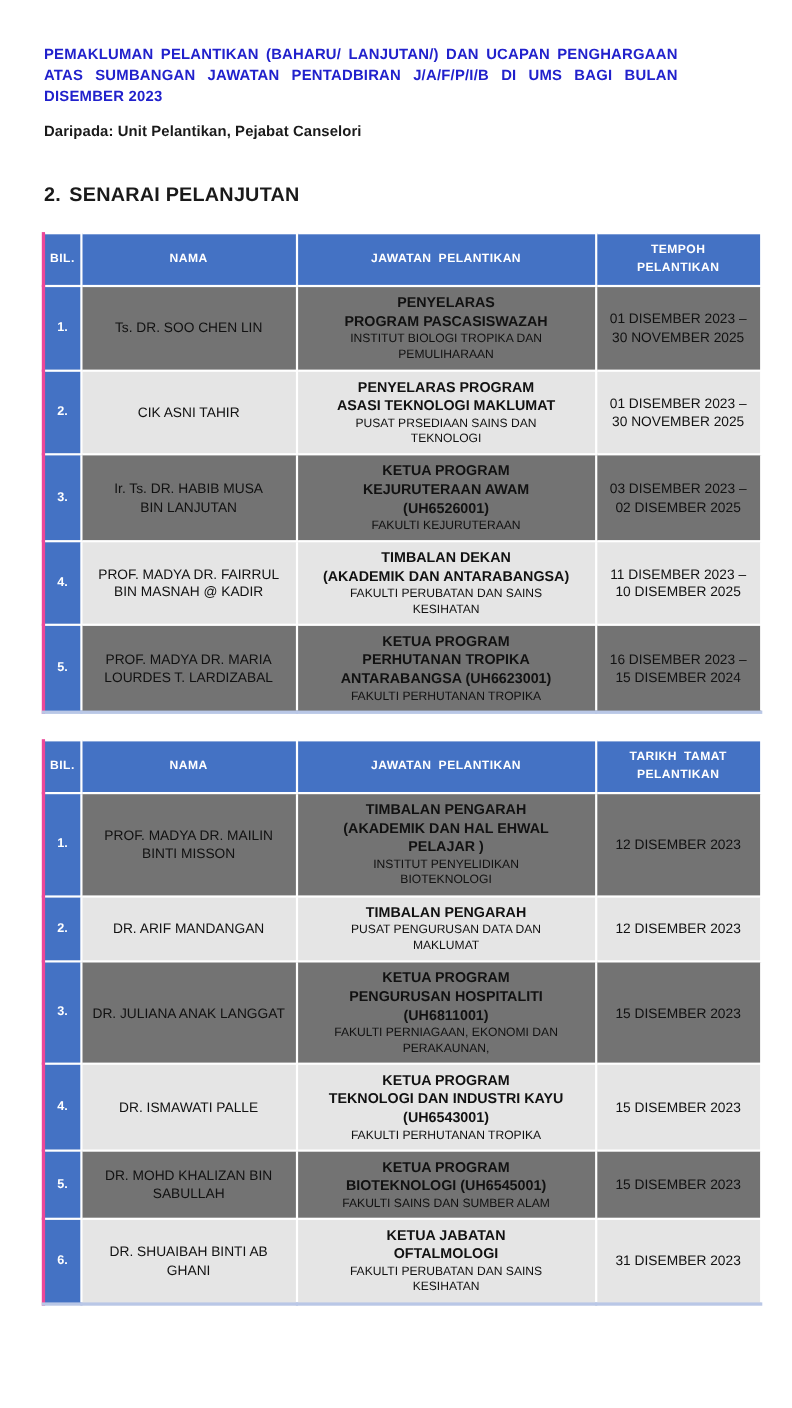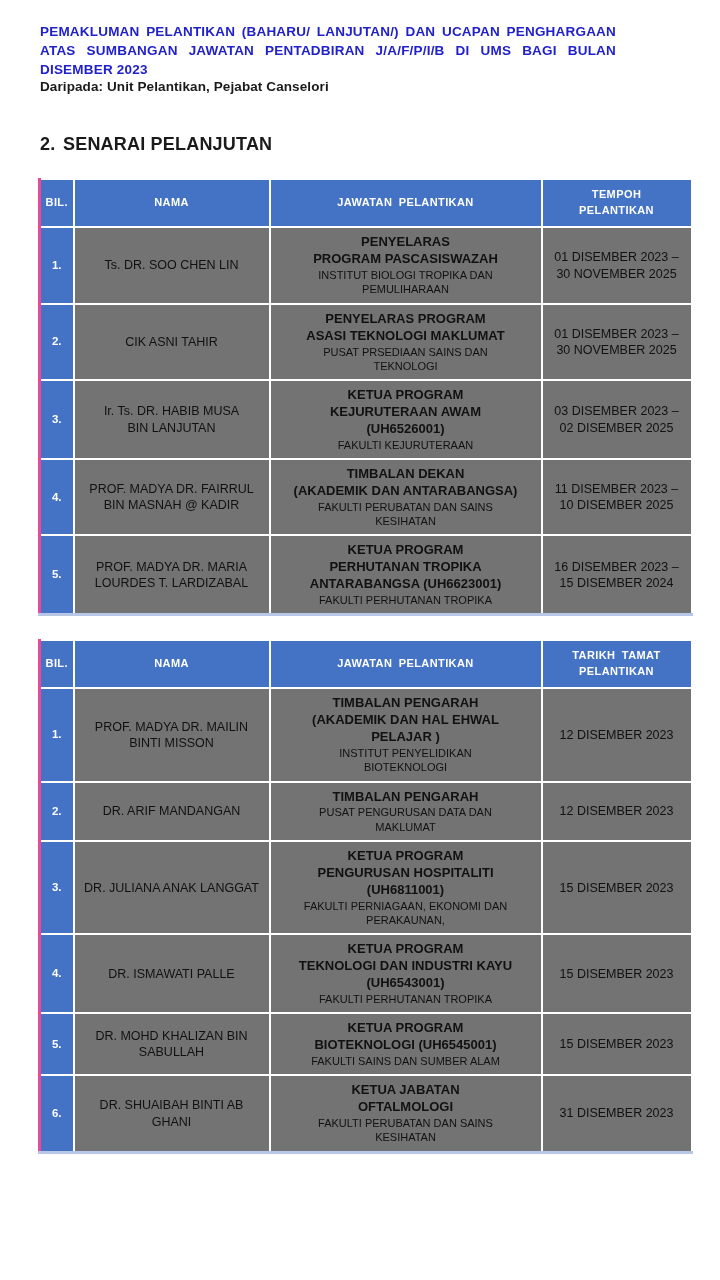--- a/index.html
+++ b/index.html
@@ -1,38 +1,38 @@
 <!DOCTYPE html>
 <html><head>
 <meta charset="utf-8">
 <style>
   * { margin:0; padding:0; box-sizing:border-box; }
   html,body { width:720px; height:1280px; overflow:hidden; background:#ffffff; }
   body { font-family:"Liberation Sans","DejaVu Sans",sans-serif; color:#111; }
-  .page { padding:22px 28px 0 40px; }
+  .page { padding:40px 28px 0 40px; }
 
   .doc-title { width:576px; color:#2121cc; font-weight:bold; font-size:13.5px; line-height:1.42; letter-spacing:.2px; }
   .doc-title .just { text-align:justify; text-align-last:justify; }
   .doc-title .last { text-align:left; }
 
-  .from-line { font-size:13.5px; font-weight:bold; color:#1a1a1a; letter-spacing:.1px; }
+  .from-line { margin-top:15px; font-size:13.5px; font-weight:bold; color:#1a1a1a; letter-spacing:.1px; }
 
   .section-heading { margin-top:40px; font-size:18px; font-weight:bold; color:#1a1a1a; letter-spacing:.2px; }
   .section-heading .num { display:inline-block; width:23px; }
 
   table.doc-table { margin-top:23px; margin-left:-2px; border-collapse:collapse; table-layout:fixed; width:652px;
     border-left:3px solid #ec4899; border-bottom:3px solid #b9c7e6; }
   .doc-table th { background:#4472c4; color:#fff; font-weight:bold; font-size:11px; line-height:1.45;
     letter-spacing:.4px; word-spacing:3px; text-align:center; vertical-align:middle;
     border:2px solid #fff; padding:7px 3px; white-space:pre-line; }
   .doc-table td { border:2px solid #fff; vertical-align:middle; text-align:center;
     font-size:12.5px; line-height:1.3; padding:6px 5px; white-space:pre-line; }
   .doc-table td.bil { background:#4472c4; color:#fff; font-weight:bold; font-size:11.5px; }
   .doc-table tr.band-dark td.cell { background:#737373; }
-  .doc-table tr.band-light td.cell { background:#737373; }
+  .doc-table tr.band-light td.cell { background:#e5e5e5; }
   .doc-table .jbold { font-weight:bold; font-size:13px; line-height:1.3; }
   .doc-table .jsub { font-size:11px; line-height:1.3; }
 
   .section-2 { margin-top:40px; }
   .section-3 { margin-top:30px; }
 </style>
 </head>
 <body>
 
 <div class="page">

